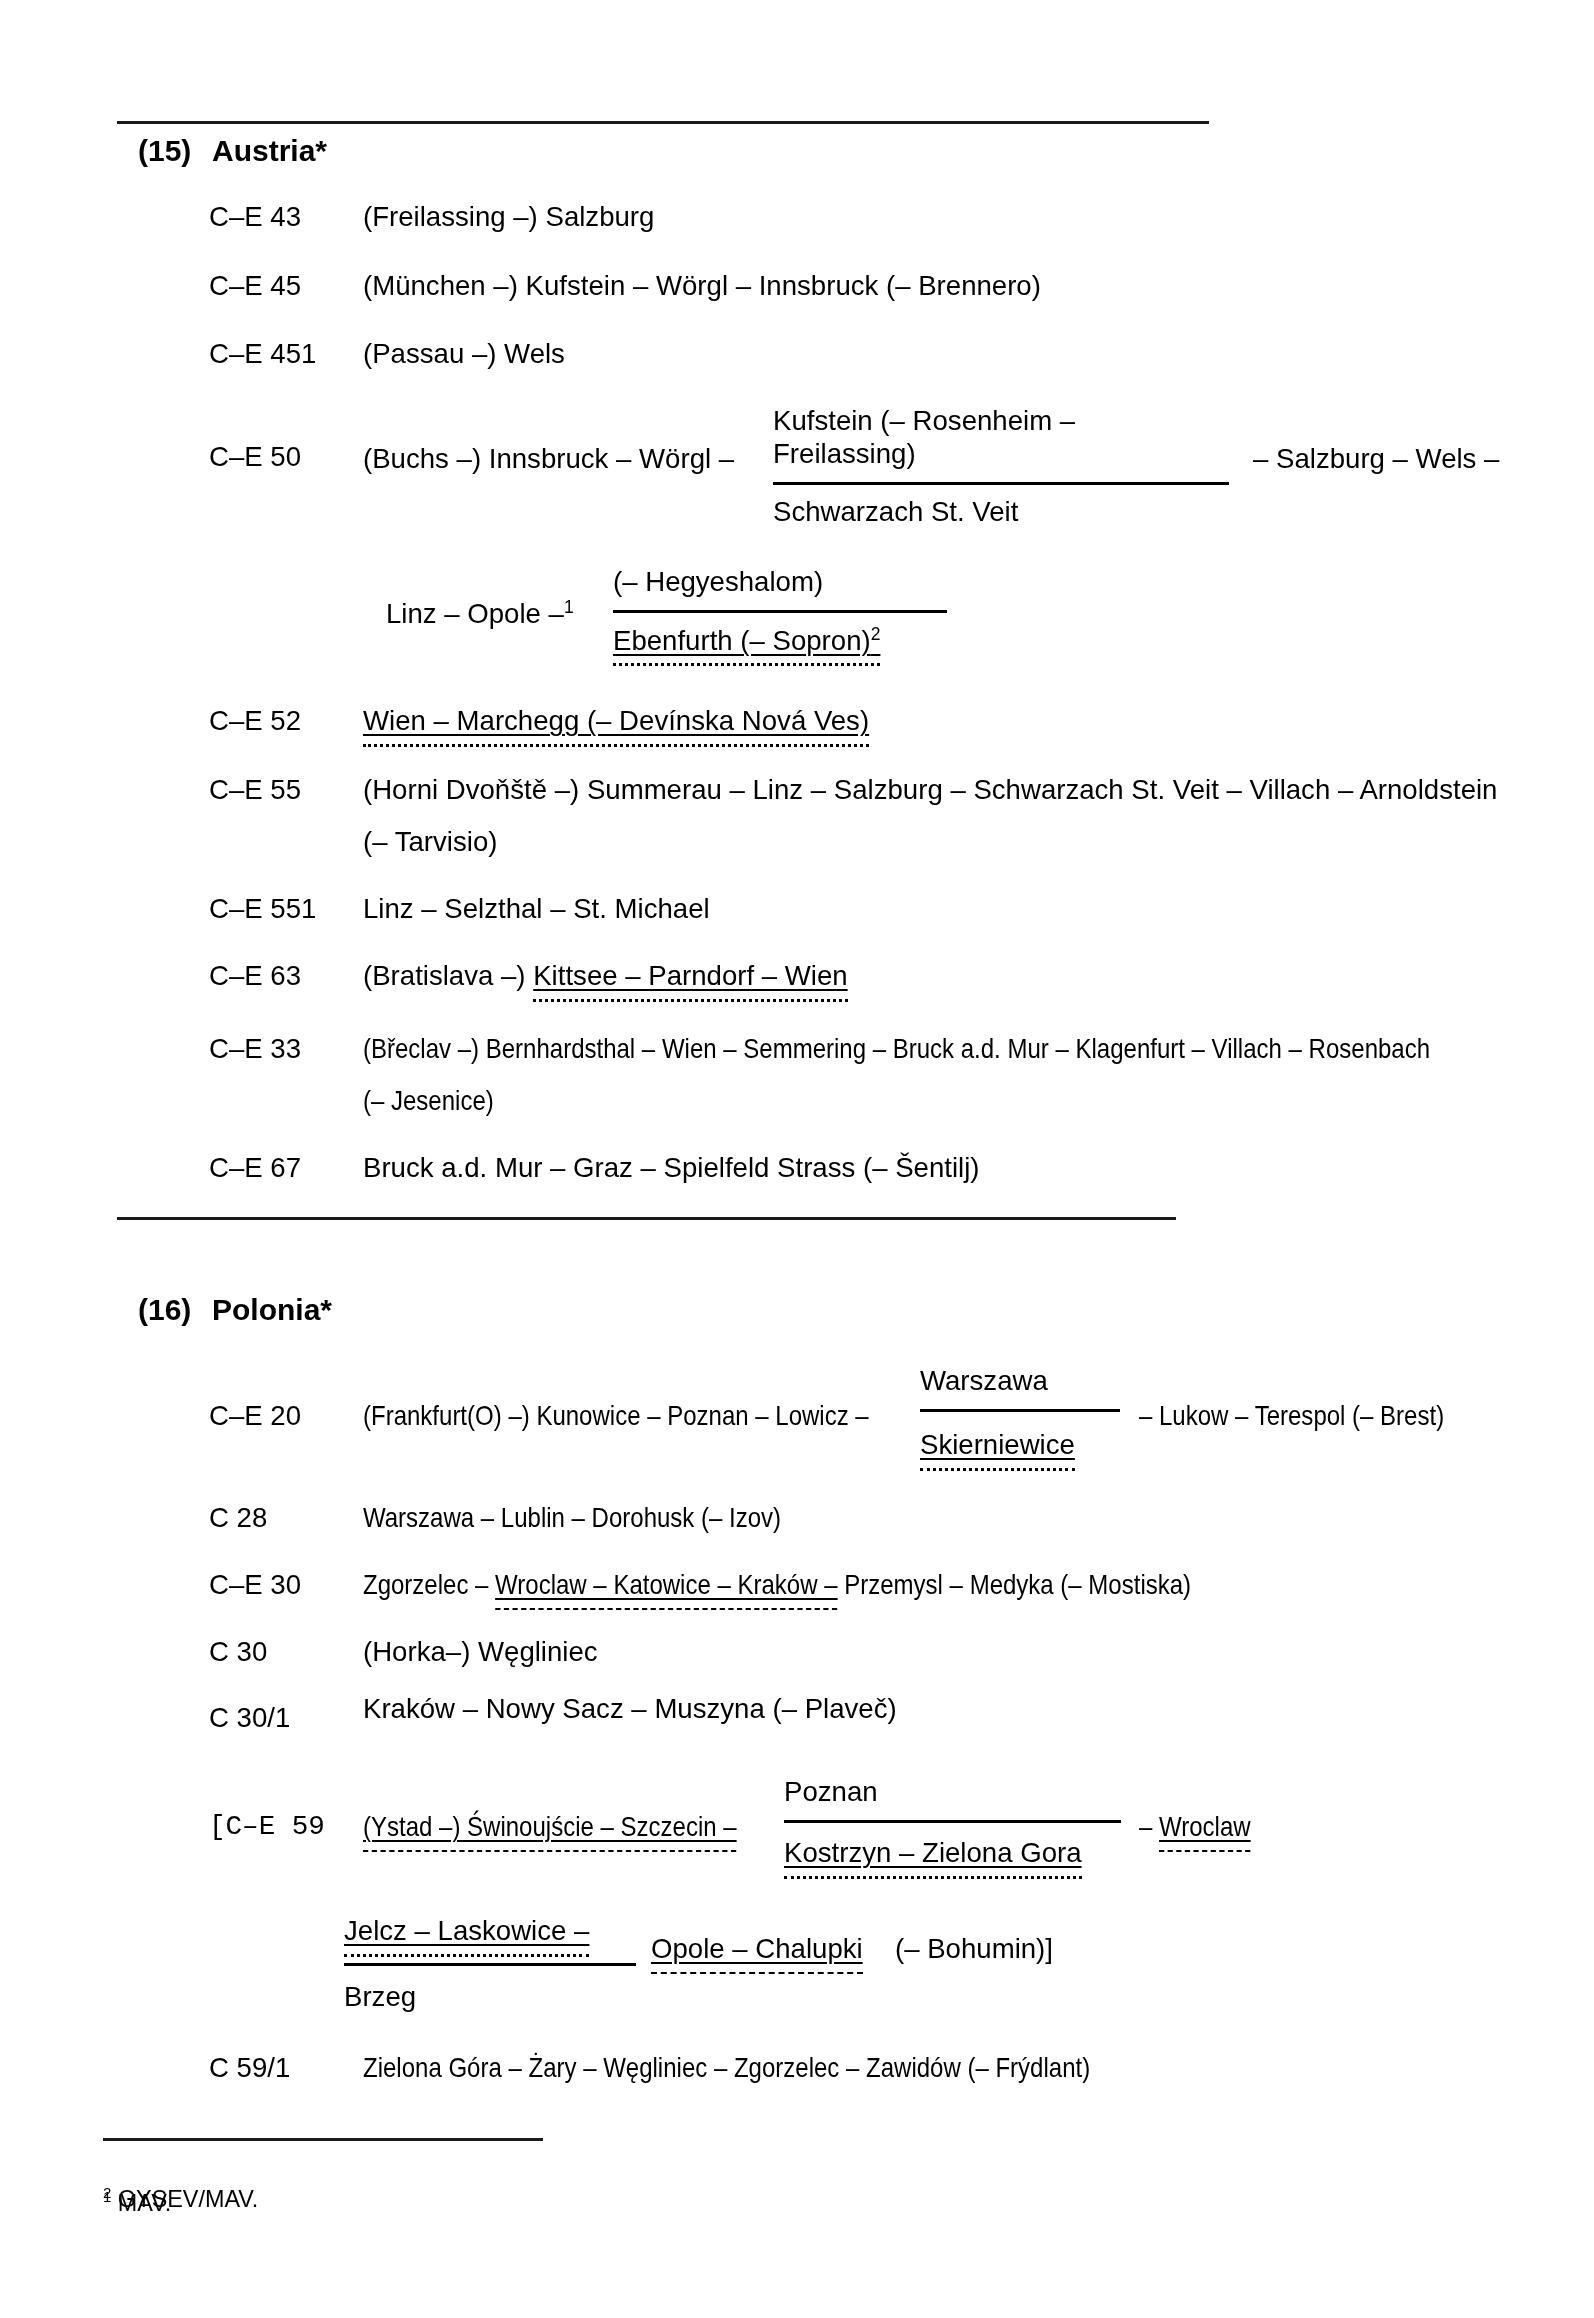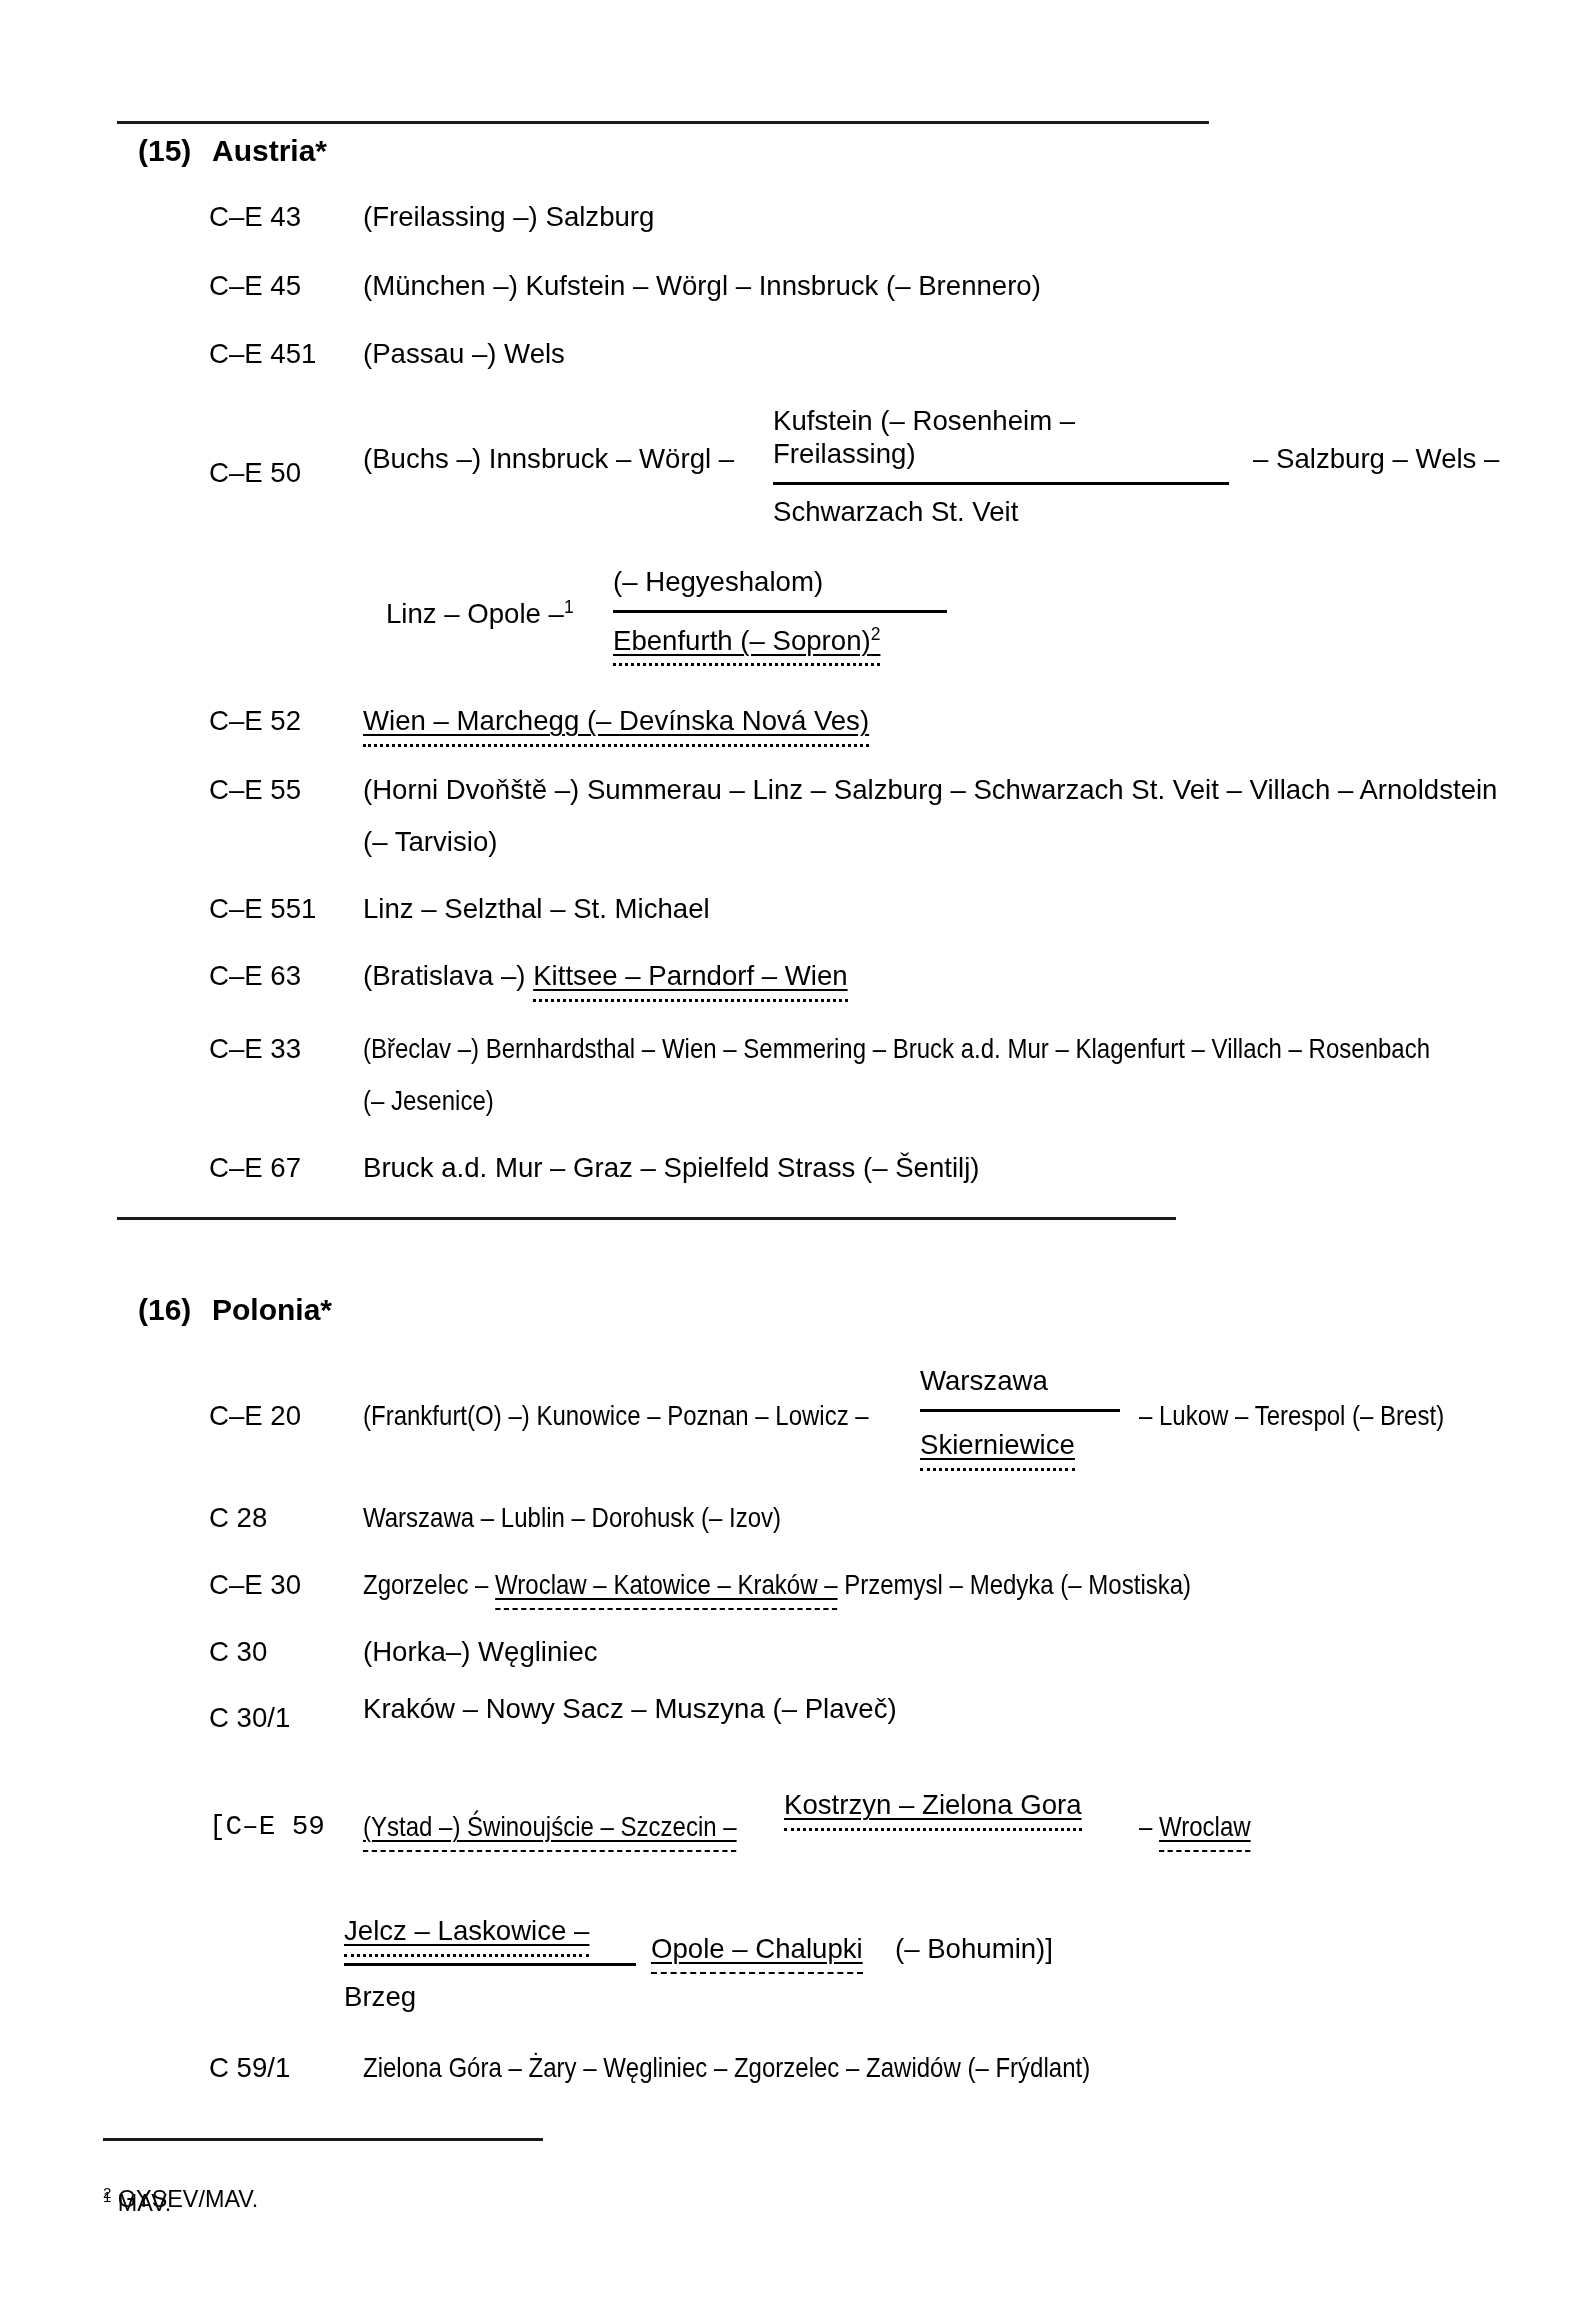--- a/index.html
+++ b/index.html
@@ -43,21 +43,21 @@
   <span class="code abs" style="top:269px;">C–E 45</span>
   <span class="route abs" style="top:269px;">(München –) Kufstein – Wörgl – Innsbruck (– Brennero)</span>
 </div>
 
 <div>
   <span class="code abs" style="top:337px;">C–E 451</span>
   <span class="route abs" style="top:337px;">(Passau –) Wels</span>
 </div>
 
 <div>
-  <span class="code abs" style="top:456px;">C–E 50</span>
+  <span class="code abs" style="top:440px;">C–E 50</span>
   <span class="route abs" style="top:442px;">(Buchs –) Innsbruck – Wörgl –</span>
   <div class="frac" style="left:773px;top:404px;width:456px;">
     <div class="fnum" style="padding-bottom:11.7px;"><span class="wrap" style="max-width:359px;">Kufstein (– Rosenheim – Freilassing)</span></div>
     <div class="fden">Schwarzach St. Veit</div>
   </div>
   <span class="abs" style="left:1253px;top:442px;">– Salzburg – Wels –</span>
 </div>
 
 <div>
   <span class="abs" style="left:386px;top:597px;"><span>Linz – Opole –</span><span class="sup">1</span></span>
@@ -132,20 +132,21 @@
 
 <div>
   <span class="code abs" style="top:1701px;">C 30/1</span>
   <span class="route abs" style="top:1692px;">Kraków – Nowy Sacz – Muszyna (– Plaveč)</span>
 </div>
 
 <div>
   <span class="code abs" style="top:1810px;font-family:Liberation Mono, monospace;">[C–E 59</span>
   <span class="route abs" style="top:1810px;"><span class="cond"><span class="u-dash">(Ystad –) Świnoujście – Szczecin –</span></span></span>
   <div class="frac" style="left:784px;top:1775px;width:337px;">
+    <div class="fnum" style="padding-bottom:11.7px;">Poznan</div>
     <div class="fden" style="padding-top:13.4px;"><span class="u-dot">Kostrzyn – Zielona Gora</span></div>
   </div>
   <span class="abs" style="left:1139px;top:1810px;"><span class="cond"><span>– </span><span class="u-dash">Wroclaw</span></span></span>
 </div>
 
 <div>
   <div class="frac" style="left:344px;top:1914px;width:292px;">
     <div class="fnum" style="padding-bottom:6.7px;"><span class="u-dot">Jelcz – Laskowice –</span></div>
     <div class="fden" style="padding-top:13.4px;">Brzeg</div>
   </div>

